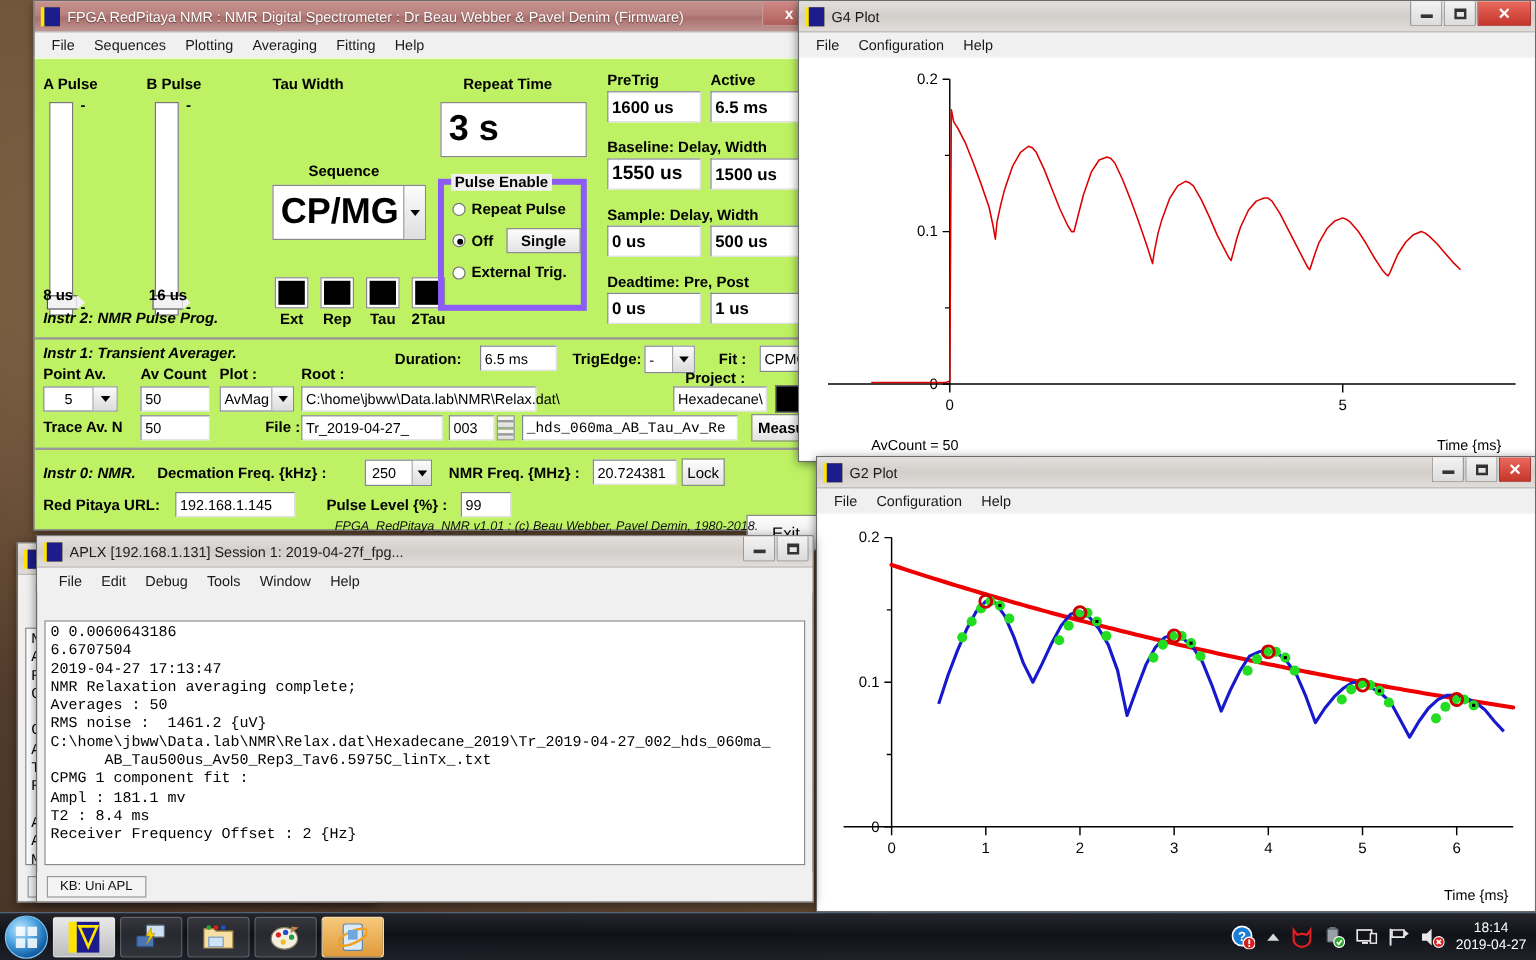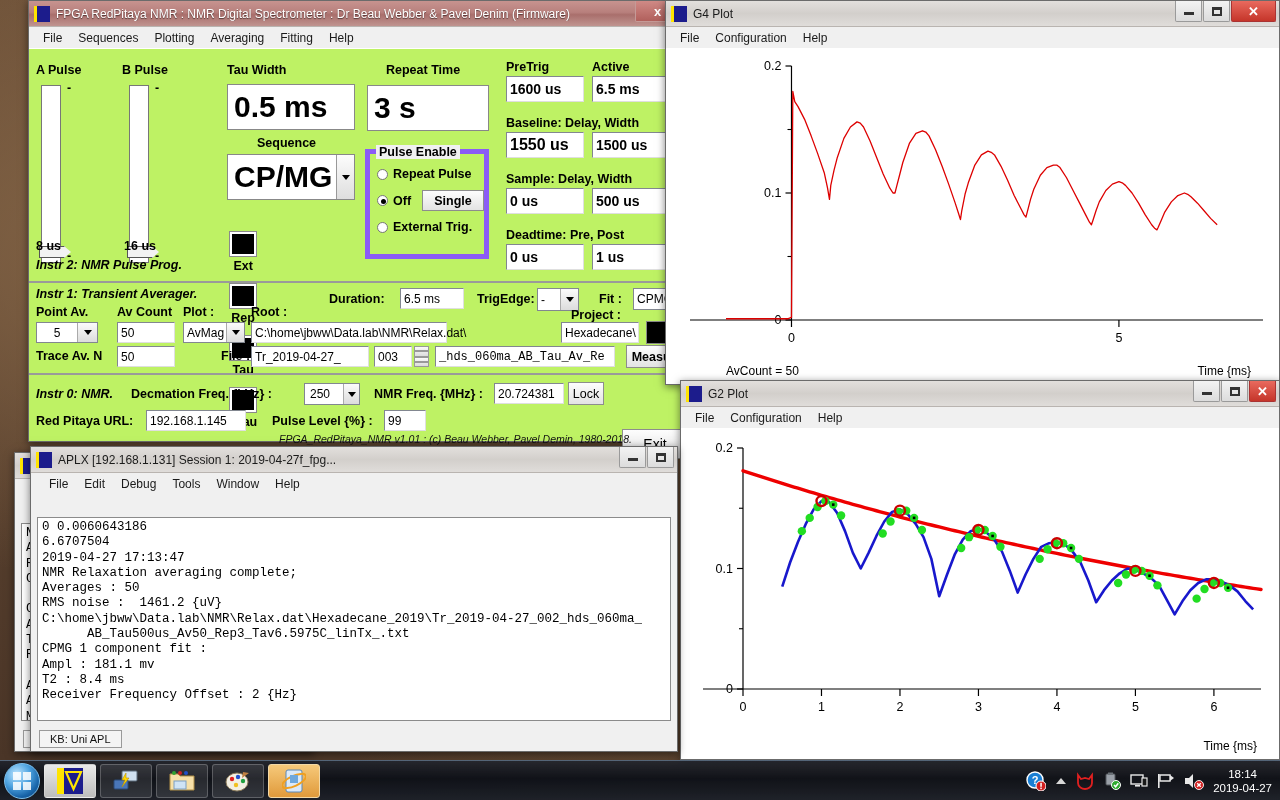--- a/index.html
+++ b/index.html
@@ -188,32 +188,29 @@
       <div class="sliderthumb" style="bottom:4px;"></div>
     </div>
     <div class="lbl" style="position:absolute;left:126px;top:32px;">-</div>
     <div class="lbl" style="position:absolute;left:126px;top:200px;">-</div>
 
     <div class="lbl" style="position:absolute;left:7px;top:190px;">8 us</div>
     <div class="lbl" style="position:absolute;left:95px;top:190px;">16 us</div>
     <div class="lbl-i" style="position:absolute;left:7px;top:209px;">Instr 2: NMR Pulse Prog.</div>
 
     <div class="lbl" style="position:absolute;left:198px;top:14px;">Tau Width</div>
-    <div class="bigfield" style="position:absolute;left:198px;top:35px;width:128px;height:46px;display:flex;align-items:center;padding-left:6px;">
-      <span>0.5 ms</span>
-    </div>
     <div class="lbl" style="position:absolute;left:228px;top:87px;">Sequence</div>
     <div class="bigfield" style="position:absolute;left:198px;top:105px;width:128px;height:46px;display:flex;align-items:center;padding-left:6px;">
       <span>CP/MG</span>
       <div style="margin-left:auto;width:18px;height:100%;background:linear-gradient(to bottom,#fcfcfc,#dedede);border-left:1px solid #999;display:flex;align-items:center;justify-content:center;">
         <div class="caret"></div>
       </div>
     </div>
 
-    <div style="position:absolute;left:200px;top:182px;display:flex;gap:10px;flex-direction:column;">
+    <div style="position:absolute;left:200px;top:182px;display:flex;gap:10px;">
       <div style="text-align:center;">
         <div class="ledbox" style="width:28px;height:26px;">
             <div class="led" style="width:22px;height:20px;"></div>
           </div>
         <div class="lbl" style="margin-top:2px;">Ext</div>
       </div>
       <div style="text-align:center;">
         <div class="ledbox" style="width:28px;height:26px;">
             <div class="led" style="width:22px;height:20px;"></div>
           </div>

